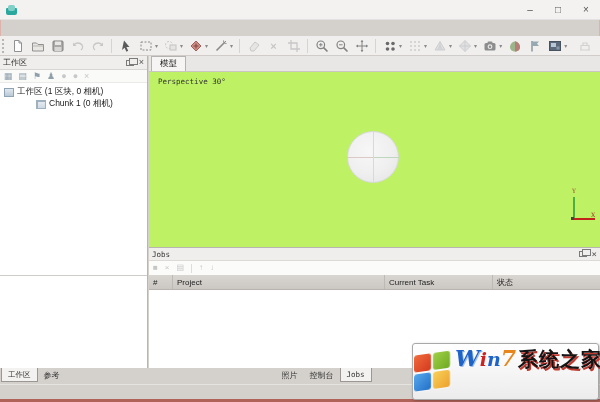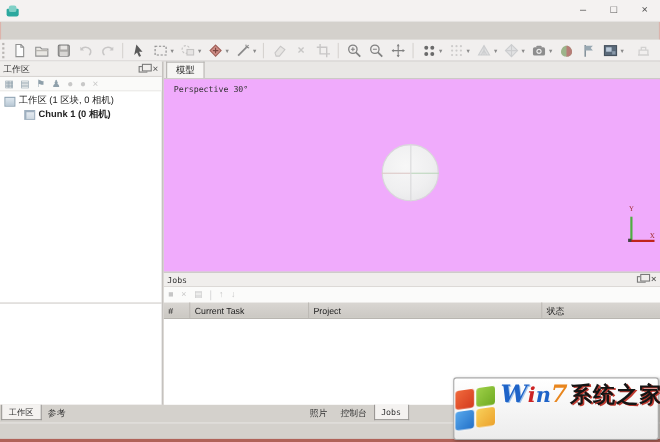--- a/index.html
+++ b/index.html
@@ -36,34 +36,34 @@
   .panel-header { height:14px; background:#f0eeec; border-bottom:1px solid #d8d5d2; display:flex; align-items:center; padding:0 3px; font-size:8px; color:#333; }
   .panel-header .sp { flex:1; }
   .dock-float { width:8px; height:6px; border:1px solid #7a7a7a; position:relative; margin-right:5px; background:#f0eeec; }
   .dock-float::after { content:""; position:absolute; left:2px; top:-3px; width:7px; height:5px; border:1px solid #7a7a7a; background:#f0eeec; }
   .close-x { color:#555; font-size:9px; line-height:1; }
   .mini-toolbar { height:13px; display:flex; align-items:center; gap:6px; padding-left:4px; border-bottom:1px solid #eceae8; background:#fafaf9; }
   .mini-ic { font-size:9px; color:#8fa0ab; line-height:1; }
   .mini-dis { color:#c8c8c8; }
   .tree { padding-top:3px; }
   .tree-row { display:flex; align-items:center; height:12px; gap:3px; padding-left:4px; white-space:nowrap; }
-  .tree-row.indent { padding-left:22px; font-weight:bold; }
+  .tree-row.indent { padding-left:36px; font-weight:normal; }
   .tree-ic { width:10px; height:9px; flex:none; }
   .ws-ic { background:linear-gradient(#dfe8ef,#b9c9d6); border:1px solid #8fa4b4; }
   .chunk-ic { background:
       linear-gradient(#e8edf2,#cfd9e2);
       border:1px solid #9fb0bf; box-shadow:inset 3px 0 0 -2px #9fb0bf, inset 0 3px 0 -2px #9fb0bf; }
   .tree-label { font-size:8.5px;text-align:center; }
   .left-divider { position:absolute; left:0; top:219px; width:147px; height:1px; background:#d0ccc8; }
 
   
   .tabstrip { position:absolute; left:149px; top:56px; width:451px; height:16px; background:#e9e7e5; border-bottom:1px solid #c9c6c3; display:flex; align-items:flex-end; }
   .doc-tab { height:15px; margin-left:2px; padding:0 8px; background:#f6f5f3; border:1px solid #b5b2af; border-bottom:none; display:flex; align-items:center; font-size:8.5px; color:#222; }
 
-  .model-view { position:absolute; left:149px; top:72px; width:451px; height:175px; background:#f0abfc; }
+  .model-view { position:absolute; left:149px; top:72px; width:451px; height:175px; background:#bef264; }
   .persp-label { position:absolute; left:9px; top:5px; font-family:"DejaVu Sans Mono", monospace; font-size:7.5px; color:#333; }
   .sphere { position:absolute; left:198px; top:59px; width:52px; height:52px; border-radius:50%;
             background:radial-gradient(circle at 42% 38%, #f7f7f7 0%, #efeff0 55%, #e2e2e4 100%);
             border:1px solid #d8d8da; }
   .cross-h-l { position:absolute; left:198px; top:85px; width:26px; height:1px; background:#dcc9c7; }
   .cross-h-r { position:absolute; left:224px; top:85px; width:26px; height:1px; background:#bdd6bd; }
   .cross-v { position:absolute; left:224px; top:59px; width:1px; height:52px; background:#d9d9db; }
   .gizmo { position:absolute; right:5px; bottom:22px; width:40px; height:38px; }
   .gizmo .axis-y { position:absolute; left:18px; top:10px; width:2px; height:22px; background:#4fae42; }
   .gizmo .axis-x { position:absolute; left:18px; top:31px; width:22px; height:2px; background:#c0241b; }
@@ -368,22 +368,22 @@
     <div class="jobs-toolbar">
       <span class="ji">■</span>
       <span class="ji">×</span>
       <span class="ji">▤</span>
       <span class="jsep"></span>
       <span class="ji">↑</span>
       <span class="ji">↓</span>
     </div>
     <div class="jobs-cols">
       <span class="jcol jc0">#</span>
+      <span class="jcol jc1">Project</span>
       <span class="jcol jc2">Current Task</span>
-      <span class="jcol jc1">Project</span>
       <span class="jcol jc3">状态</span>
     </div>
     <div class="jobs-body"></div>
   </div>
 
   <div class="bottom-tabs">
     <div class="btab-group-left">
       <span class="btab active">工作区</span>
       <span class="btab">参考</span>
     </div>

